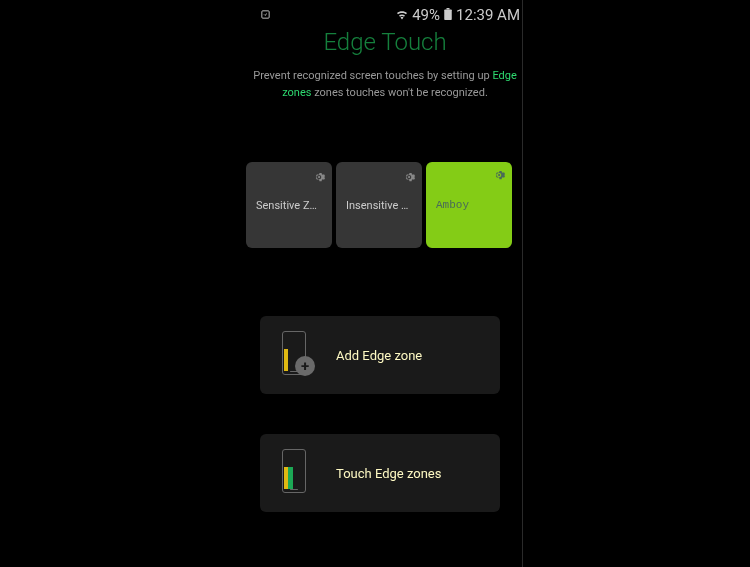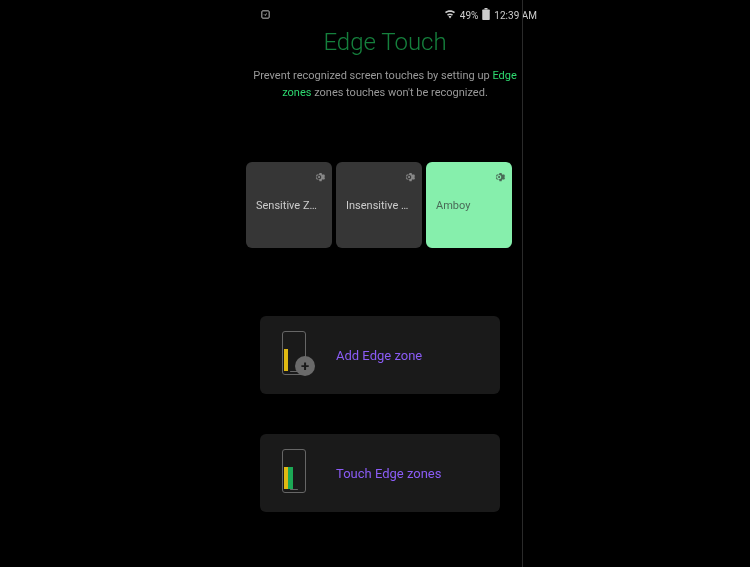--- a/index.html
+++ b/index.html
@@ -11,27 +11,27 @@
       width: 750px;
       height: 567px;
       background: #000;
       font-family: -apple-system, BlinkMacSystemFont, 'Segoe UI', Roboto, sans-serif;
       position: relative;
       overflow: hidden;
     }
     .status-bar {
       position: absolute;
       top: 6px;
-      right: 213px;
+      right: 230px;
       left: 260px;
       height: 18px;
       display: flex;
       justify-content: space-between;
       color: #ccc;
-      font-size: 10px;
+      font-size: 15px;
     }
     .status-left {
       display: flex;
       align-items: center;
       gap: 4px;
     }
     .status-right {
       display: flex;
       align-items: center;
       gap: 4px;
@@ -81,21 +81,22 @@
       position: relative;
       display: flex;
       align-items: center;
       padding: 0 10px;
       cursor: pointer;
     }
     .zone-card.dark {
       background: #363636;
     }
     .zone-card.active {
-      background: #86efac;
+      background: #84cc16;
+      font-family: Liberation Mono, monospace;
     }
     .zone-label {
       font-size: 11px;
       color: #ccc;
       white-space: nowrap;
       overflow: hidden;
       text-overflow: ellipsis;
       width: 100%;
     }
     .zone-card.active .zone-label {
@@ -188,21 +189,21 @@
       border-radius: 50%;
       display: flex;
       align-items: center;
       justify-content: center;
       color: #1a1a1a;
       font-size: 15px;
       font-weight: bold;
       line-height: 1;
     }
     .action-label {
-      color: #8b5cf6;
+      color: #fef9c3;
       font-size: 13px;
     }
     .divider {
       position: absolute;
       top: 0;
       left: 522px;
       width: 1px;
       height: 567px;
       background: #2a2a2a;
     }

